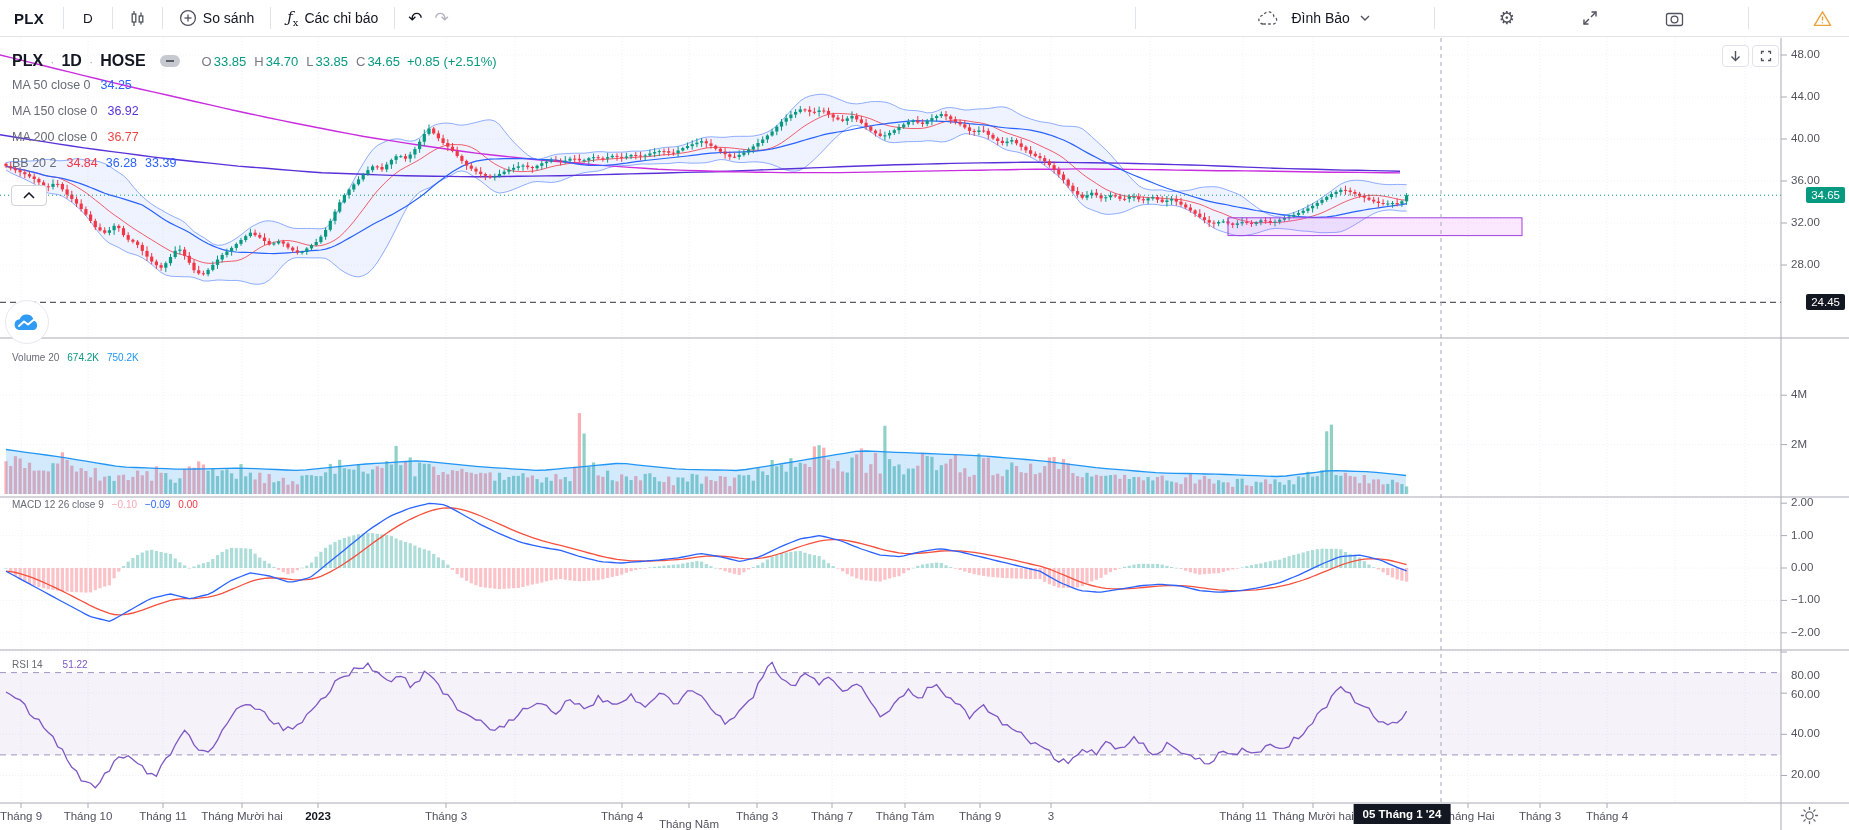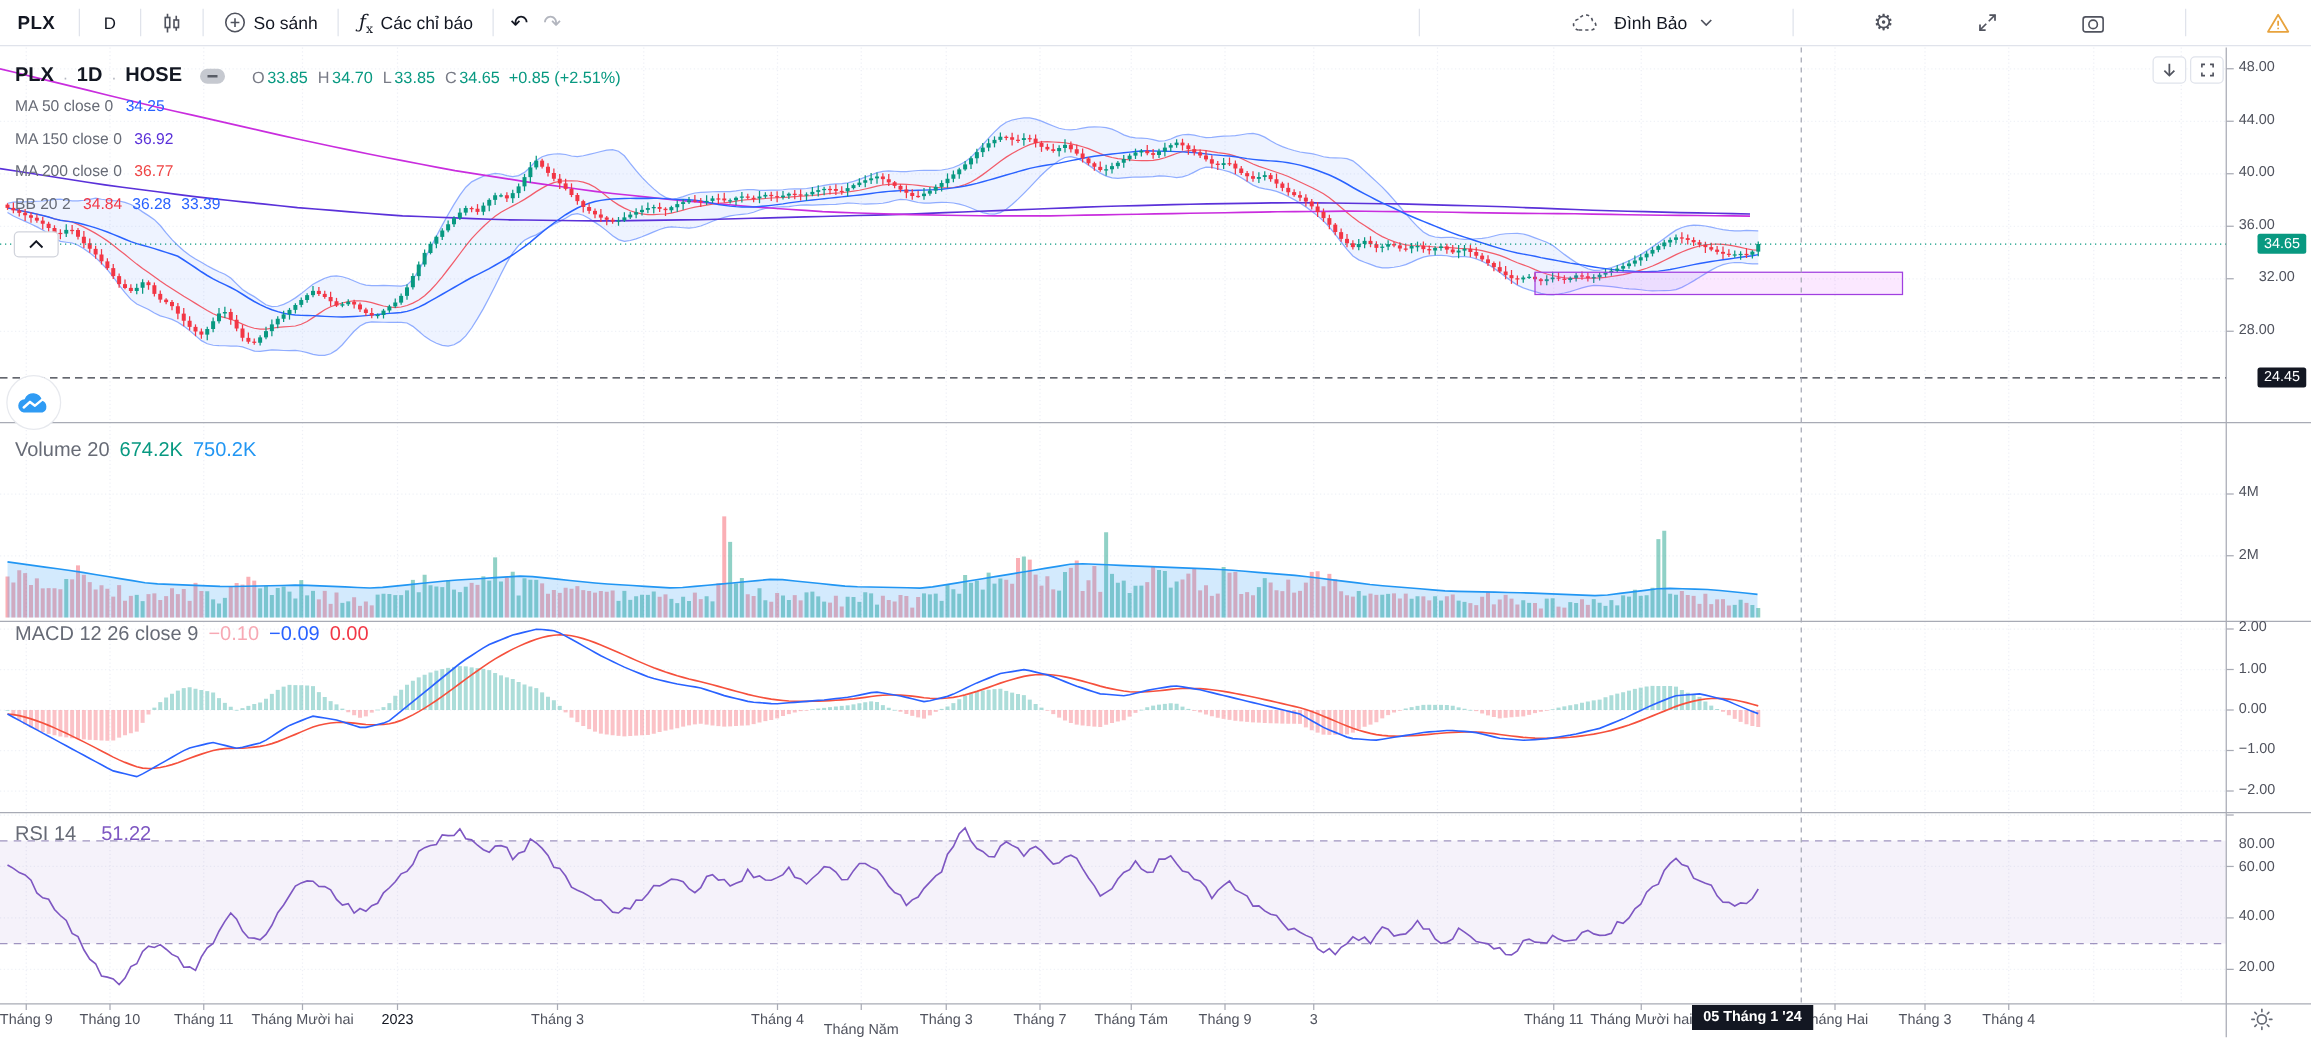--- a/index.html
+++ b/index.html
@@ -22,21 +22,21 @@
   .redo { font-size:17px; color:#b2b5be; padding:0 6px; }
   .fx { font-style:italic; font-family:"DejaVu Serif", serif; font-size:15px; color:#131722; }
   .fx sub { font-size:10px; font-style:normal; }
   .user-name { font-size:14px; color:#131722; margin:0 4px 0 6px; }
   .gear-glyph { font-size:18px; color:#50535e; }
   
   .chart { position:absolute; left:0; top:38px; width:1849px; height:792px; }
   #plot { position:absolute; left:0; top:-38px; width:1849px; height:830px; }
   .axl { position:absolute; font-size:11.5px; color:#50535e; z-index:10; white-space:nowrap; }
   .tl { transform:translateX(-50%); }
-  .tl-bold { font-weight:normal; color:#131722; }
+  .tl-bold { font-weight:bold; color:#131722; }
   
   .legend-main { position:absolute; left:12px; top:12px; z-index:12; }
   .lg-title-row { display:flex; align-items:center; font-size:16px; height:22px; }
   .lg-title-row .sep-dot { color:#b2b5be; margin:0 7px; font-size:13px; }
   .lg-title-row .ttl { font-weight:600; }
   .minus-chip { width:20px; height:12px; border-radius:6px; background:#c6c9d0; margin-left:14px;
                 display:flex; align-items:center; justify-content:center; cursor:pointer; }
   .minus-chip i { display:block; width:8px; height:2px; background:#595d66; }
   .ohlc { display:flex; align-items:center; font-size:13px; margin-left:14px; }
   .ohlc .k { color:#787b86; margin:0 2px 0 8px; }
@@ -44,21 +44,21 @@
   .ohlc .chg { color:#089981; margin-left:7px; }
   .ind-row { display:flex; align-items:center; font-size:12.5px; height:26px; color:#676b76; cursor:pointer; }
   .ind-row .val { margin-left:10px; }
   .c-blue { color:#2962ff; } .c-indigo { color:#5a31d9; } .c-magenta { color:#ef4444; }
   .c-red { color:#f23645; } .c-pink { color:#f7a9b4; } .c-purple { color:#7e57c2; }
   .c-green { color:#089981; } .c-volblue { color:#2196f3; }
   .gap8 { margin-left:8px; }
   .collapse-btn { position:absolute; left:11px; top:147px; width:36px; height:21px; background:#fff;
                   border:1px solid #d1d4dc; border-radius:4px; display:flex; align-items:center;
                   justify-content:center; cursor:pointer; z-index:12; }
-  .pane-legend { position:absolute; left:12px; display:flex; align-items:center; font-size:16px;
+  .pane-legend { position:absolute; left:12px; display:flex; align-items:center; font-size:10px;
                  color:#676b76; z-index:12; cursor:pointer; }
   .pane-legend span { margin-left:8px; }
   .logo-btn { position:absolute; left:5px; top:262px; width:44px; height:44px; border-radius:50%;
               background:#fff; border:1px solid #e7e9ee; display:flex; align-items:center;
               justify-content:center; z-index:11; cursor:pointer; }
   .mini-btn { position:absolute; width:27px; height:22px; border:1px solid #e0e3eb; border-radius:4px;
               background:#fff; display:flex; align-items:center; justify-content:center;
               z-index:12; cursor:pointer; color:#50535e; }
   .badge { position:absolute; z-index:11; font-size:11.5px; color:#fff; padding:2px 5px;
            border-radius:2px; transform:translateY(-50%); white-space:nowrap; }
@@ -1543,21 +1543,21 @@
 
   <div class="badge badge-green" id="price-badge" style="top: 157.175px;">34.65</div>
   <div class="badge badge-dark" id="level-badge" style="top: 264.275px;">24.45</div>
   <div class="time-badge" id="time-badge" style="left: 1402px;">05 Tháng 1 '24</div>
 
   <div id="labels">
       <div class="axl" style="left: 1791px; top: 10px;">48.00</div>
       <div class="axl" style="left: 1791px; top: 52px;">44.00</div>
       <div class="axl" style="left: 1791px; top: 94px;">40.00</div>
       <div class="axl" style="left: 1791px; top: 136px;">36.00</div>
-      <div class="axl" style="left: 1791px; top: 178px; margin-left: 16px;">32.00</div>
+      <div class="axl" style="left: 1791px; top: 178px;">32.00</div>
       <div class="axl" style="left: 1791px; top: 220px;">28.00</div>
       <div class="axl" style="left: 1791px; top: 350.2px;">4M</div>
       <div class="axl" style="left: 1791px; top: 399.6px;">2M</div>
       <div class="axl" style="left: 1791px; top: 458.2px;">2.00</div>
       <div class="axl" style="left: 1791px; top: 490.6px;">1.00</div>
       <div class="axl" style="left: 1791px; top: 523px;">0.00</div>
       <div class="axl" style="left: 1791px; top: 555.4px;">−1.00</div>
       <div class="axl" style="left: 1791px; top: 587.8px;">−2.00</div>
       <div class="axl" style="left: 1791px; top: 607px; margin-top: 24px;">80.00</div>
       <div class="axl" style="left: 1791px; top: 650px;">60.00</div>

